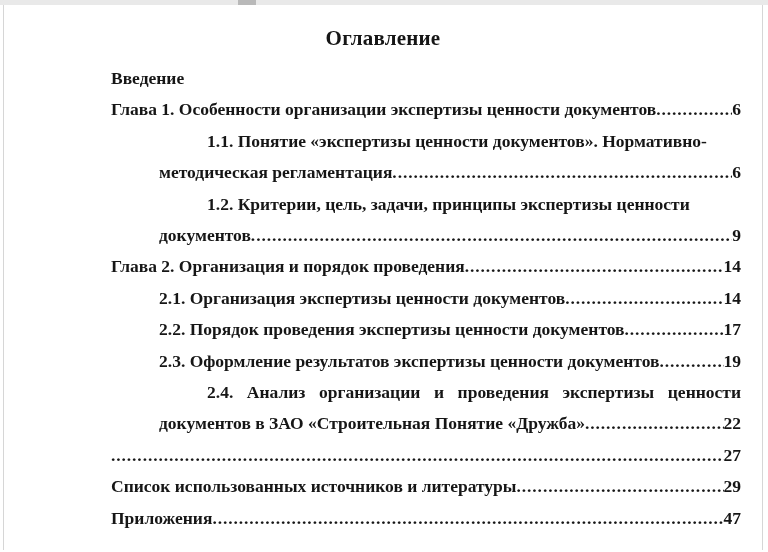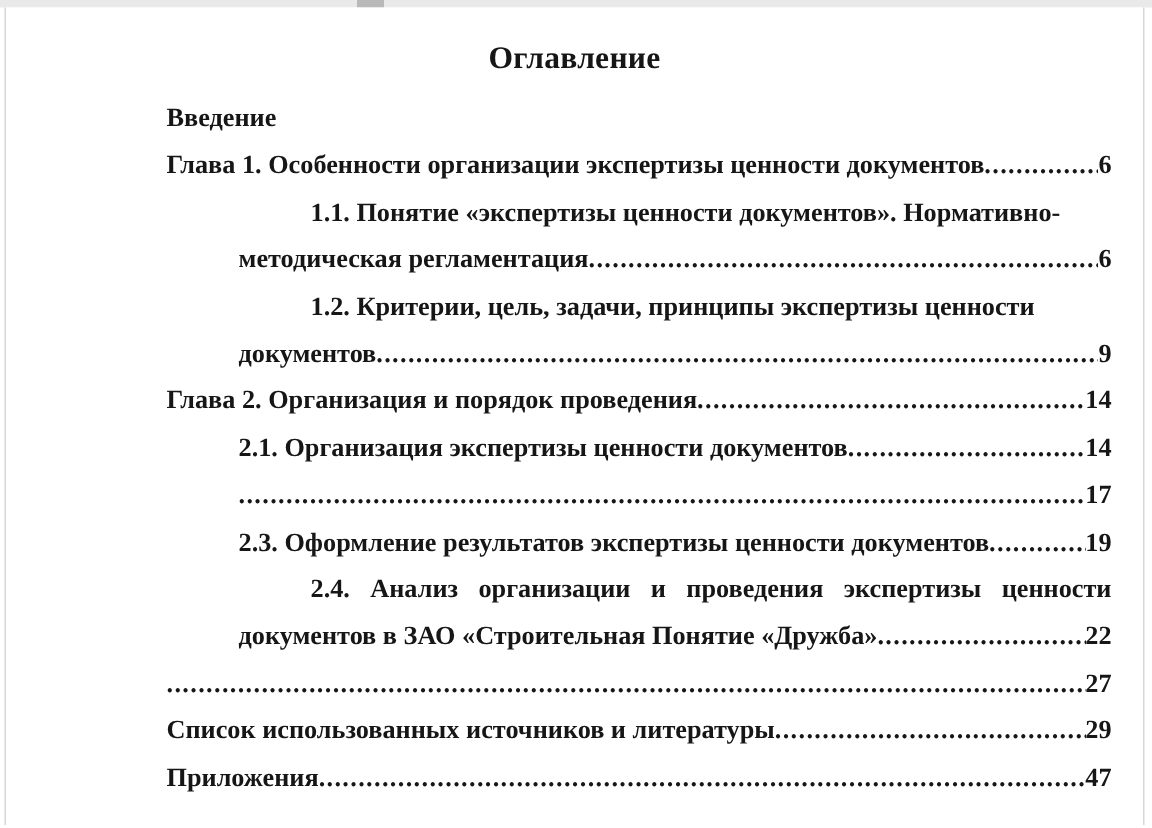--- a/index.html
+++ b/index.html
@@ -175,20 +175,21 @@
       </li>
       <li class="toc-entry level-2">
         <span class="leader-row">
           <span class="entry-text">2.1. Организация экспертизы ценности документов</span>
           <span class="leader"></span>
           <span class="page-num">14</span>
         </span>
       </li>
       <li class="toc-entry level-2">
         <span class="leader-row">
+          <span class="entry-text">2.2. Порядок проведения экспертизы ценности документов</span>
           <span class="leader"></span>
           <span class="page-num">17</span>
         </span>
       </li>
       <li class="toc-entry level-2">
         <span class="leader-row">
           <span class="entry-text">2.3. Оформление результатов экспертизы ценности документов</span>
           <span class="leader"></span>
           <span class="page-num">19</span>
         </span>

